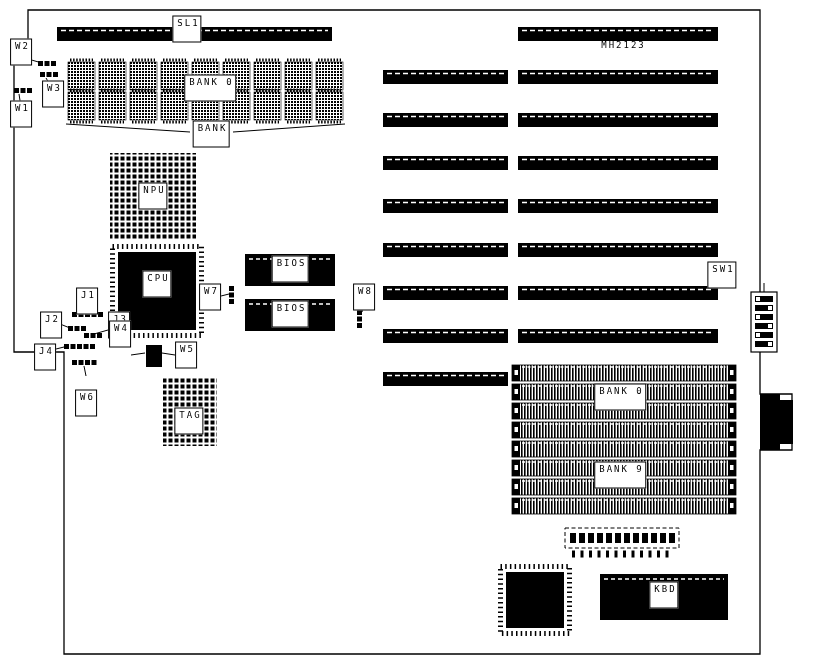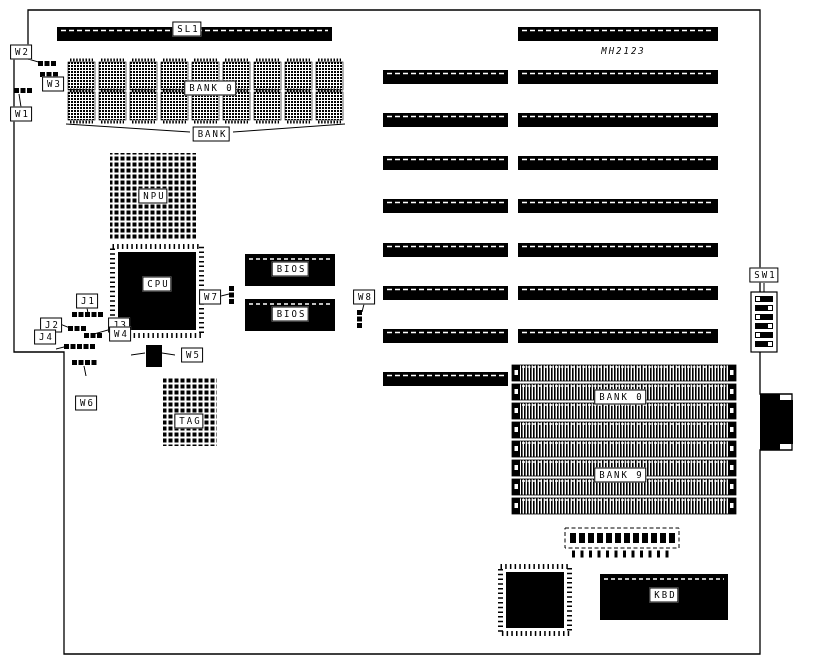--- a/index.html
+++ b/index.html
@@ -14,25 +14,25 @@
   .lbl{
     position:absolute;
     transform:translate(-50%,-50%);
     background:#ffffff;
     border:1px solid #000000;
     color:#000000;
     font-family:"DejaVu Sans Mono", monospace;
     font-size:9px;
     line-height:11px;
     letter-spacing:2px;
-    padding:1px 1px 1px 4px;
+    padding:1px 1px 13px 4px;
     white-space:nowrap;
     z-index:2;
   }
-  .lbl.plain{border:none;background:transparent;letter-spacing:2px;font-style:italic;}
+  .lbl.plain{border:none;background:transparent;letter-spacing:2px;}
 </style>
 </head>
 <body>
 
 <div class="stage">
 
   <svg width="818" height="662" viewBox="0 0 818 662">
     <defs>
       <pattern id="ramPat" width="3" height="3" patternUnits="userSpaceOnUse">
         <rect width="3" height="3" fill="#ffffff"></rect>
@@ -249,37 +249,37 @@
         <rect x="756" y="315" width="4" height="4"></rect>
           <rect x="768" y="324" width="4" height="4"></rect>
         <rect x="756" y="333" width="4" height="4"></rect>
           <rect x="768" y="342" width="4" height="4"></rect>
       </g>
     </g>
   </svg>
 
   <div class="lbl" style="left:187px;top:29px">SL1</div>
   <div class="lbl" style="left:21px;top:52px">W2</div>
-  <div class="lbl" style="left:53px;top:84px">W3</div>
+  <div class="lbl" style="left:53px;top:94px">W3</div>
   <div class="lbl" style="left:21px;top:114px">W1</div>
   <div class="lbl" style="left:210px;top:88px">BANK 0</div>
   <div class="lbl" style="left:211px;top:134px">BANK</div>
   <div class="lbl" style="left:153px;top:196px">NPU</div>
   <div class="lbl" style="left:157px;top:284px">CPU</div>
   <div class="lbl" style="left:290px;top:269px">BIOS</div>
   <div class="lbl" style="left:290px;top:314px">BIOS</div>
   <div class="lbl" style="left:210px;top:297px">W7</div>
   <div class="lbl" style="left:364px;top:297px">W8</div>
   <div class="lbl" style="left:87px;top:301px">J1</div>
   <div class="lbl" style="left:51px;top:325px">J2</div>
   <div class="lbl" style="left:119px;top:325px">J3</div>
-  <div class="lbl" style="left:45px;top:337px">J4</div>
+  <div class="lbl" style="left:45px;top:357px">J4</div>
   <div class="lbl" style="left:120px;top:334px">W4</div>
-  <div class="lbl" style="left:192px;top:355px">W5</div>
+  <div class="lbl" style="left:186px;top:355px">W5</div>
   <div class="lbl" style="left:86px;top:403px">W6</div>
   <div class="lbl" style="left:189px;top:421px">TAG</div>
   <div class="lbl plain" style="left:622px;top:51px">MH2123</div>
-  <div class="lbl" style="left:764px;top:275px">SW1</div>
+  <div class="lbl" style="left:722px;top:275px">SW1</div>
   <div class="lbl" style="left:620px;top:397px">BANK 0</div>
   <div class="lbl" style="left:620px;top:475px">BANK 9</div>
   <div class="lbl" style="left:664px;top:595px">KBD</div>
 
 </div>
 
 </body></html>

